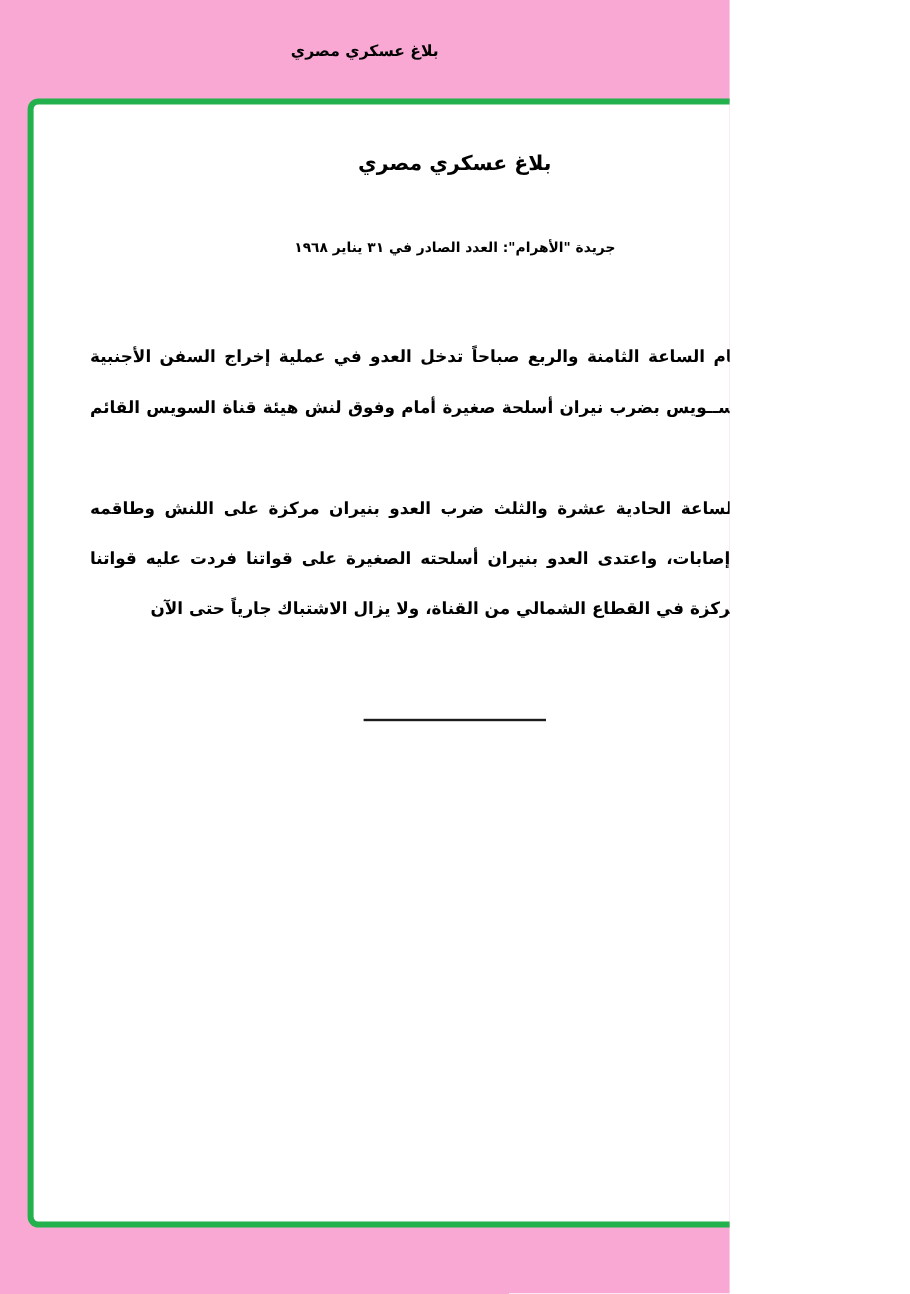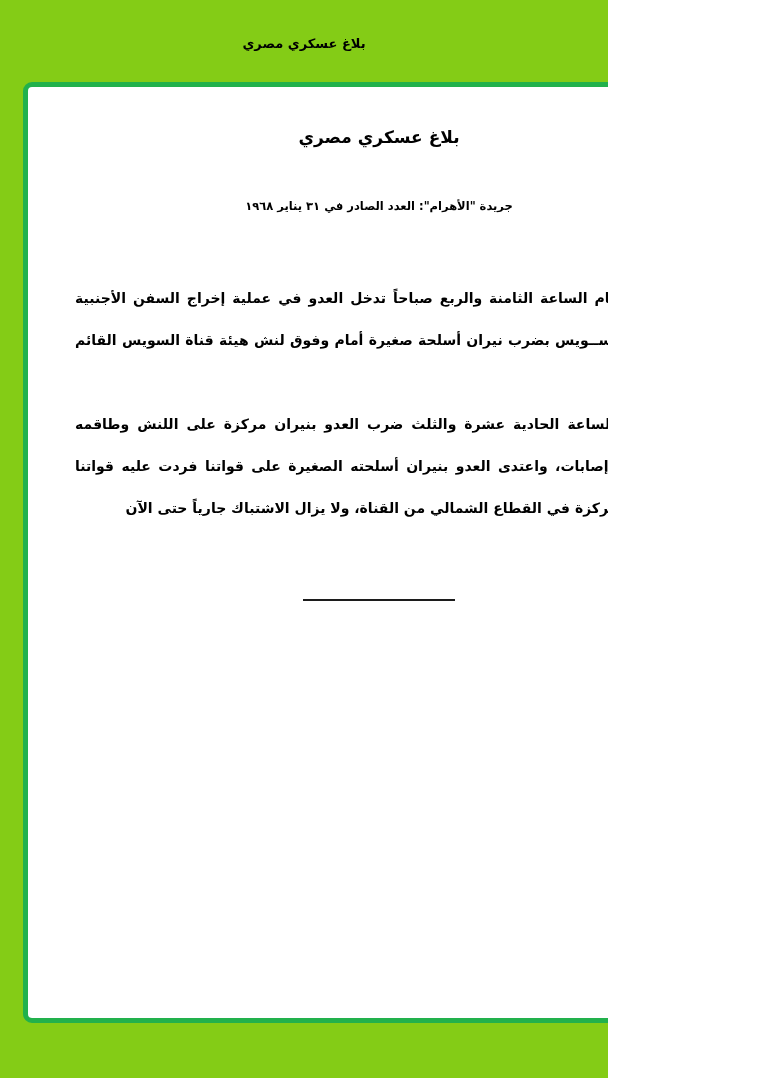--- a/index.html
+++ b/index.html
@@ -5,21 +5,21 @@
   * { margin: 0; padding: 0; box-sizing: border-box; }
   html, body {
     width: 758px; height: 1078px;
     background: #ffffff;
     font-family: "DejaVu Sans", sans-serif;
     color: #000000;
   }
   .page {
     position: relative;
     width: 608px; height: 1078px;
-    background: #84cc16;
+    background: #f9a8d4;
     overflow: hidden;
     direction: rtl;
   }
   .page-header {
     position: absolute;
     top: 36px; left: 0;
     width: 100%;
     text-align: center;
     font-size: 13px;
     font-weight: bold;

